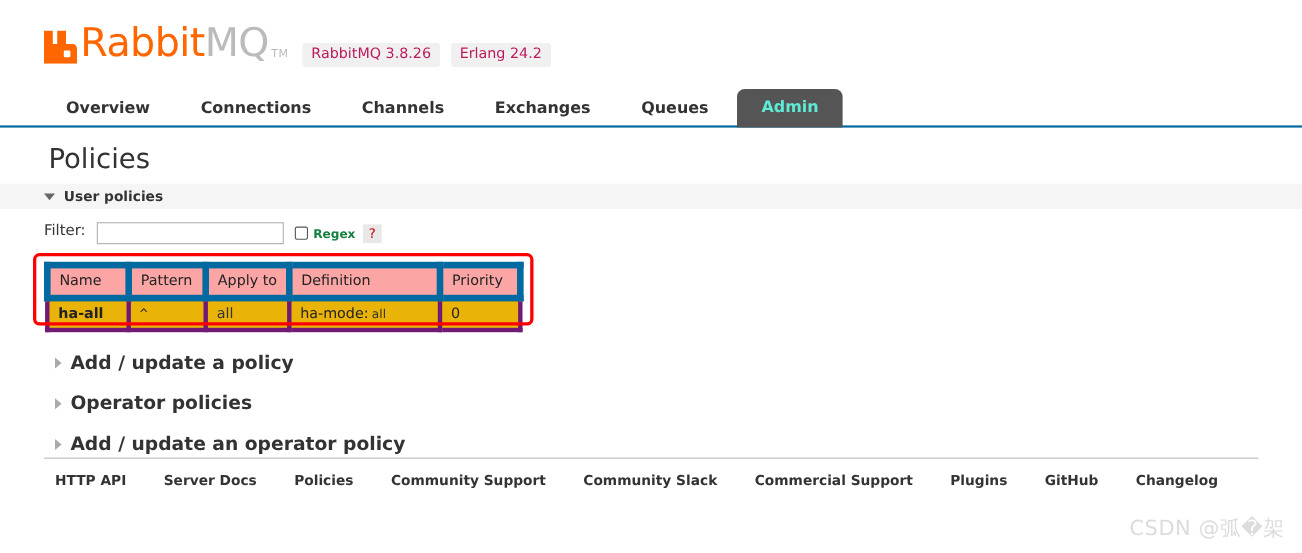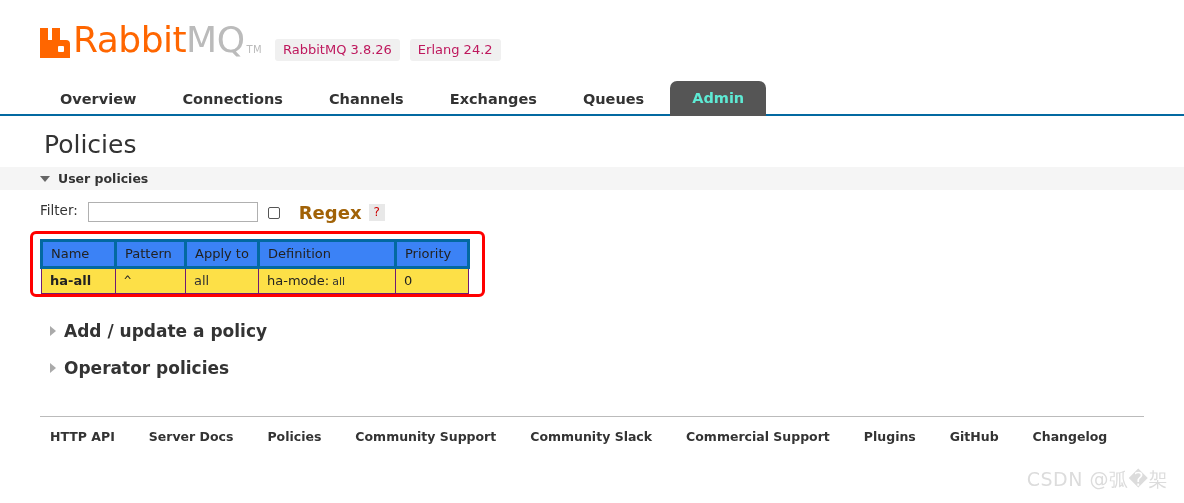--- a/index.html
+++ b/index.html
@@ -160,25 +160,24 @@
   }
   .regex-box {
     width: 12px; height: 12px;
     border: 1px solid #555;
     background: #fff;
     border-radius: 2px;
     margin-right: 5px;
     cursor: pointer;
   }
   .regex-label {
-    font-size: 18px;
+    font-size: 11px;
     font-weight: bold;
-    color: #a16207;
+    color: #15803d;
     margin-right: 7px;
-    margin-left: 14px;
   }
   .help-badge {
     display: inline-block;
     background: #e8e8e8;
     color: #c00;
     font-size: 12px;
     line-height: 14px;
     padding: 1px 5px 2px 5px;
     cursor: pointer;
   }
@@ -198,30 +197,30 @@
     border-radius: 6px;
     pointer-events: none;
   }
   table.policies {
     border-collapse: collapse;
     font-size: 13px;
     color: #222;
     background: #fff;
   }
   table.policies th {
-    border: 3px solid #0369a1;
+    border: 6px solid #0369a1;
     font-weight: 400;
     text-align: left;
     padding: 4px 8px 5px 8px;
-    background: #3b82f6;
+    background: #fca5a5;
     white-space: nowrap;
   }
   table.policies td {
-    border: 1px solid #701a75;
-    background: #fde047;
+    border: 4px solid #701a75;
+    background: #eab308;
     padding: 4px 8px 5px 8px;
     vertical-align: middle;
     white-space: nowrap;
   }
   td.c-name { width: 74px; font-weight: bold; }
   td.c-pattern { width: 70px; }
   td.c-apply { width: 73px; color: #333; }
   td.c-def { width: 137px; }
   td.c-prio { width: 73px; }
   th.h-name { width: 74px; }
@@ -362,20 +361,24 @@
     <div class="collapsed">
       <span class="tri tri-right"></span>
       <span class="section-title">Add / update a policy</span>
     </div>
 
     <div class="collapsed">
       <span class="tri tri-right"></span>
       <span class="section-title">Operator policies</span>
     </div>
 
+    <div class="collapsed">
+      <span class="tri tri-right"></span>
+      <span class="section-title">Add / update an operator policy</span>
+    </div>
   </div>
 
   <div class="footer">
     <div class="footer-rule"></div>
     <div class="footer-links">
       <a class="footer-link" href="#">HTTP API</a>
       <a class="footer-link" href="#">Server Docs</a>
       <a class="footer-link" href="#">Policies</a>
       <a class="footer-link" href="#">Community Support</a>
       <a class="footer-link" href="#">Community Slack</a>

